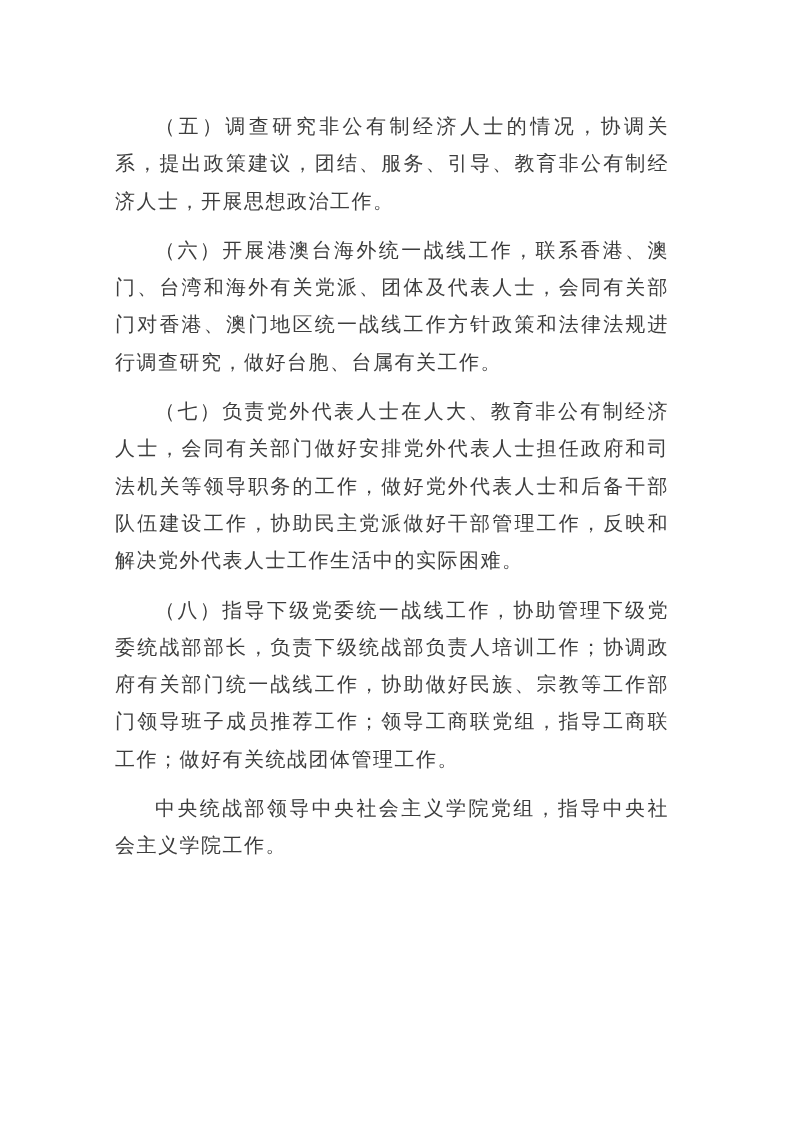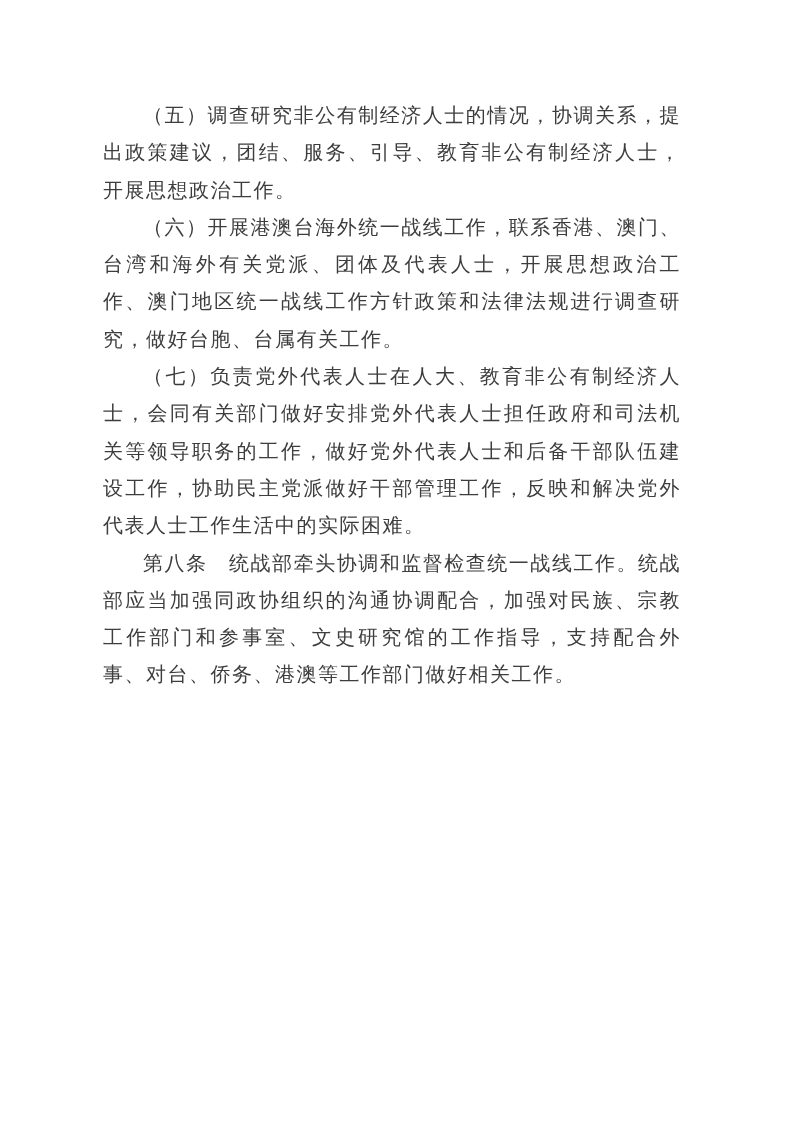--- a/index.html
+++ b/index.html
@@ -16,34 +16,35 @@
     height: 1131px;
     background: #ffffff;
   }
   .doc-body {
     position: absolute;
     top: 97px;
     left: 103px;
     width: 578px;
   }
   .doc-body p {
-    margin: 0;
+    margin: 12px;
     padding: 0;
-    font-family: Liberation Serif, serif;
+    font-family: Liberation Mono, monospace;
     font-size: 20px;
     line-height: 37.3px;
     color: #3d3d3d;
     letter-spacing: 1.5px;
     text-indent: 2em;
     text-align: justify;
   }
 </style>
 </head>
 <body>
 
 <div class="page">
   <div class="doc-body">
     <p>（五）调查研究非公有制经济人士的情况，协调关系，提出政策建议，团结、服务、引导、教育非公有制经济人士，开展思想政治工作。</p>
-    <p>（六）开展港澳台海外统一战线工作，联系香港、澳门、台湾和海外有关党派、团体及代表人士，开展思想政治工作、澳门地区统一战线工作方针政策和法律法规进行调查研究，做好台胞、台属有关工作。</p>
+    <p>（六）开展港澳台海外统一战线工作，联系香港、澳门、台湾和海外有关党派、团体及代表人士，会同有关部门对香港、澳门地区统一战线工作方针政策和法律法规进行调查研究，做好台胞、台属有关工作。</p>
     <p>（七）负责党外代表人士在人大、教育非公有制经济人士，会同有关部门做好安排党外代表人士担任政府和司法机关等领导职务的工作，做好党外代表人士和后备干部队伍建设工作，协助民主党派做好干部管理工作，反映和解决党外代表人士工作生活中的实际困难。</p>
-    <p>第八条　统战部牵头协调和监督检查统一战线工作。统战部应当加强同政协组织的沟通协调配合，加强对民族、宗教工作部门和参事室、文史研究馆的工作指导，支持配合外事、对台、侨务、港澳等工作部门做好相关工作。</p>
+    <p>（八）指导下级党委统一战线工作，协助管理下级党委统战部部长，负责下级统战部负责人培训工作；协调政府有关部门统一战线工作，协助做好民族、宗教等工作部门领导班子成员推荐工作；领导工商联党组，指导工商联工作；做好有关统战团体管理工作。</p>
+    <p>中央统战部领导中央社会主义学院党组，指导中央社会主义学院工作。</p>
   </div>
 </div>
 
 </body></html>

